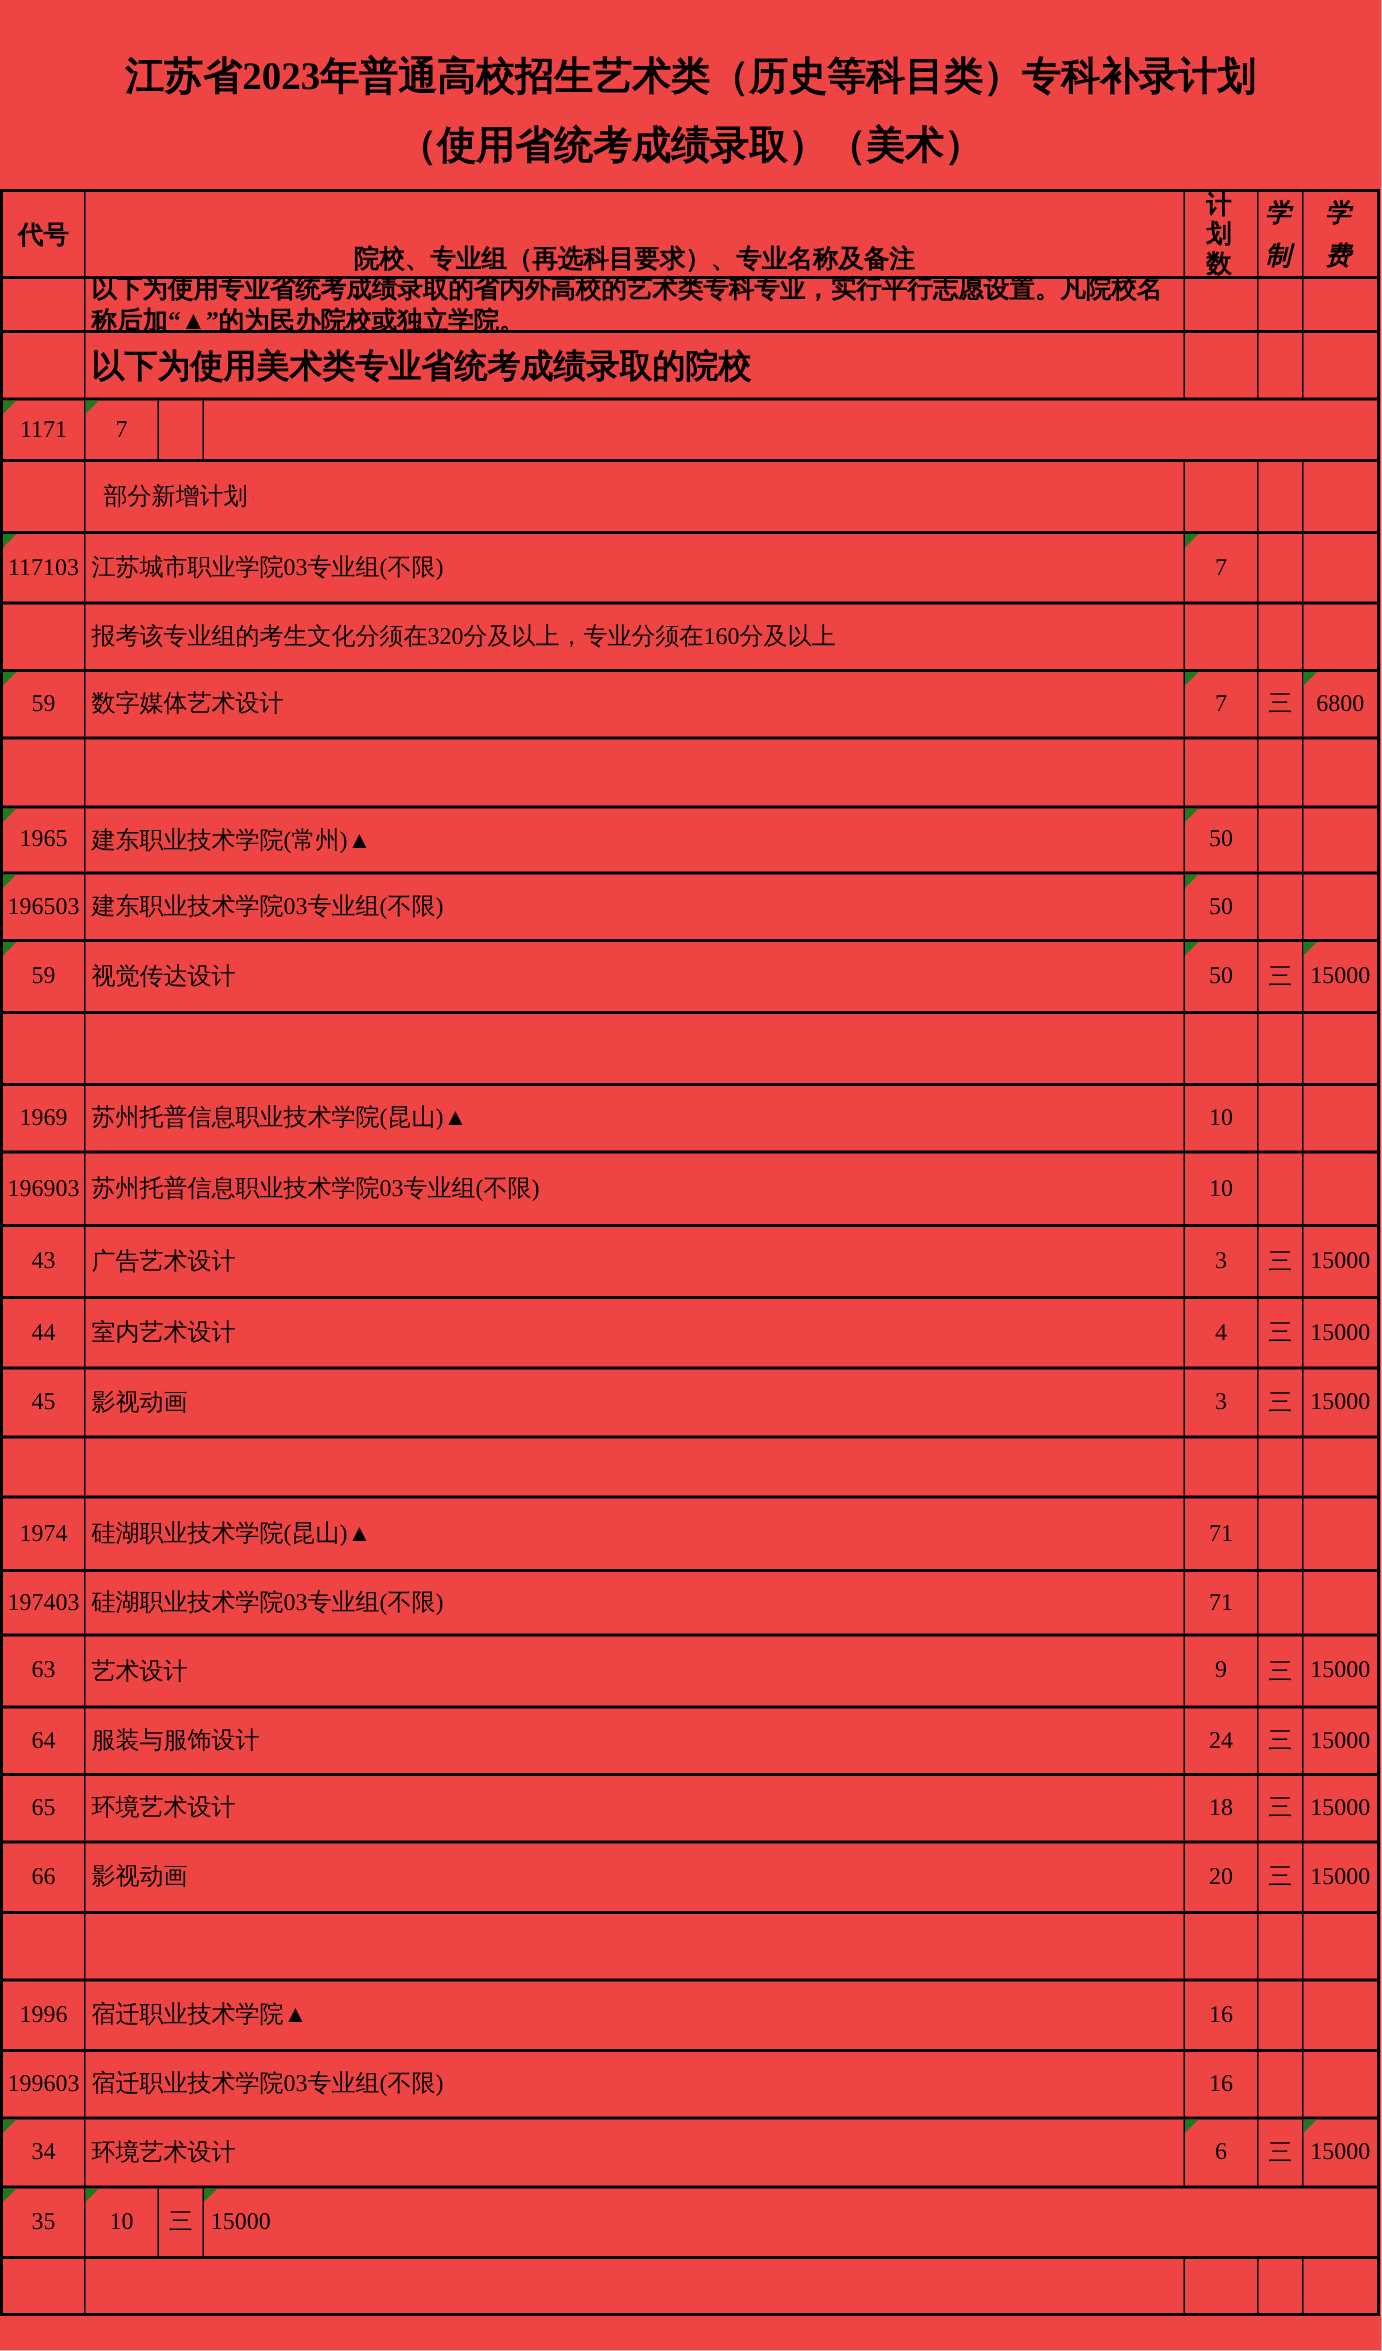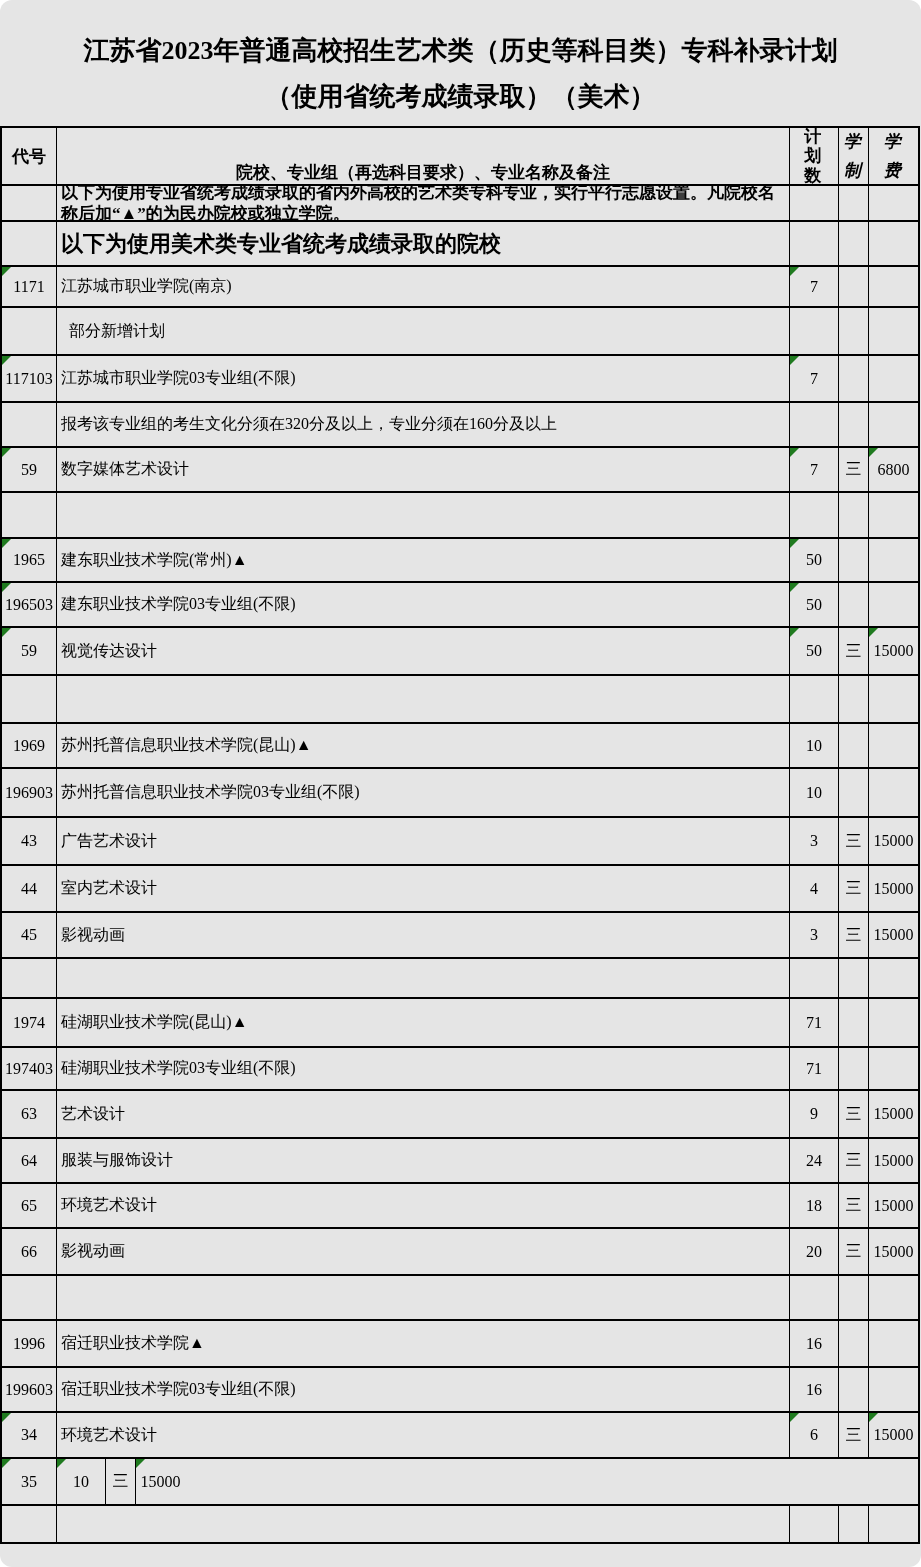--- a/index.html
+++ b/index.html
@@ -1,17 +1,17 @@
 <!DOCTYPE html>
 <html><head>
 <meta charset="utf-8">
 <style>
   html,body{margin:0;padding:0;background:#fff;}
-  .page{position:relative;width:921px;height:1567px;background:#e5e5e5;overflow:hidden;
-        font-family:"Liberation Serif","DejaVu Serif",serif;color:#000;border-radius:12px;}
+  .page{position:relative;width:921px;height:1567px;background:#ef4444;overflow:hidden;
+        font-family:"Liberation Serif","DejaVu Serif",serif;color:#000;}
   .title{position:absolute;top:28px;left:0;width:921px;text-align:center;
          font-weight:bold;font-size:26px;line-height:46px;}
   .tbl{position:absolute;top:126px;left:0;width:920px;border:2px solid #000;box-sizing:border-box;}
   .tr{display:flex;border-bottom:2px solid #000;box-sizing:border-box;}
   .tr:last-child{border-bottom:none;}
   .td{position:relative;box-sizing:border-box;border-right:1px solid #000;
       display:flex;align-items:center;font-size:16px;overflow:hidden;}
   .c1{width:55px;justify-content:center;}
   .c2{width:733px;justify-content:flex-start;padding-left:4px;}
   .c3{width:49px;justify-content:center;}
@@ -74,23 +74,20 @@
       <div class="td c3"></div>
         <div class="td c4"></div>
         <div class="td c5"></div>
     </div>
 
     <div class="tr" style="height:41px">
       <div class="td c1">
           <i class="tri"></i>
           <span>1171</span>
         </div>
-      <div class="td c2">
-          <span>江苏城市职业学院(南京)</span>
-        </div>
       <div class="td c3">
           <i class="tri"></i>
           <span>7</span>
         </div>
       <div class="td c4"></div>
       <div class="td c5"></div>
     </div>
 
     <div class="tr" style="height:48px">
       <div class="td c1"></div>

